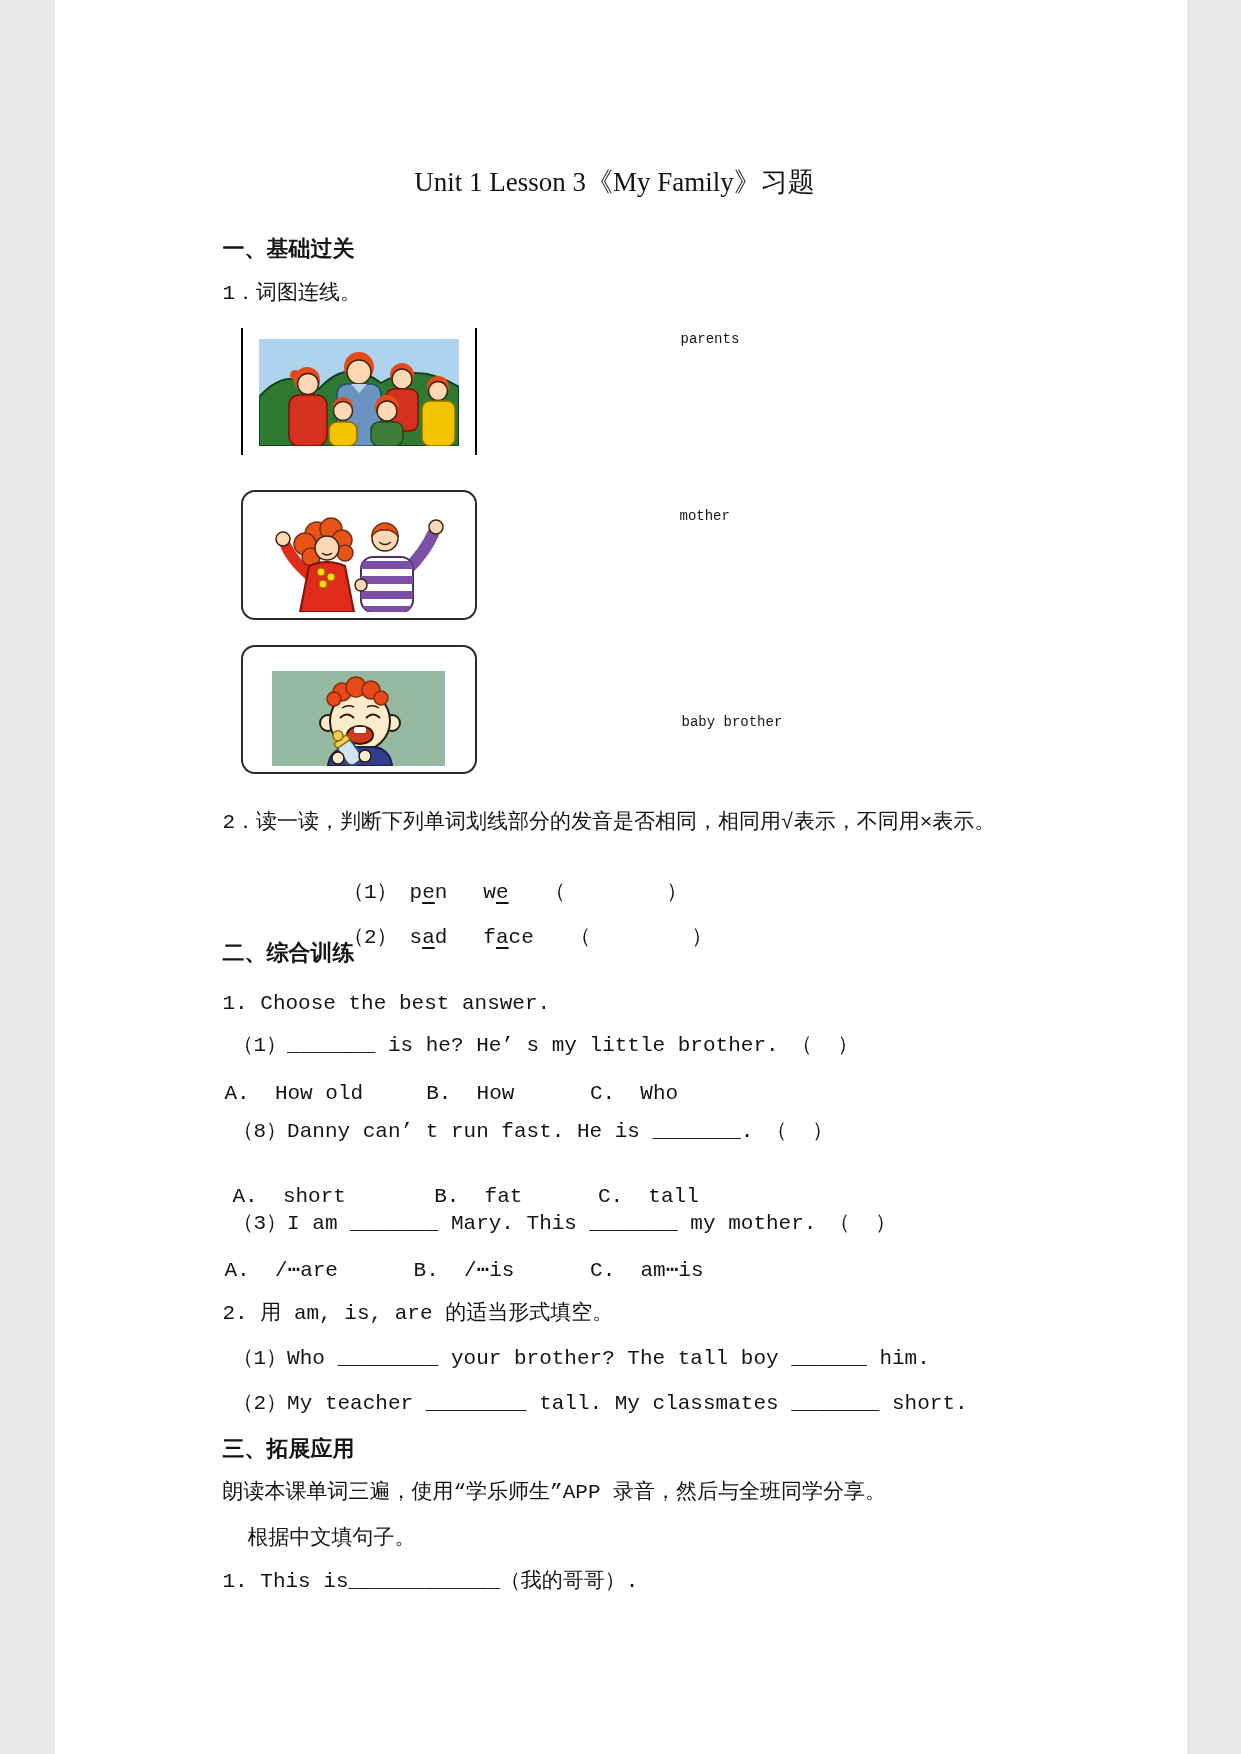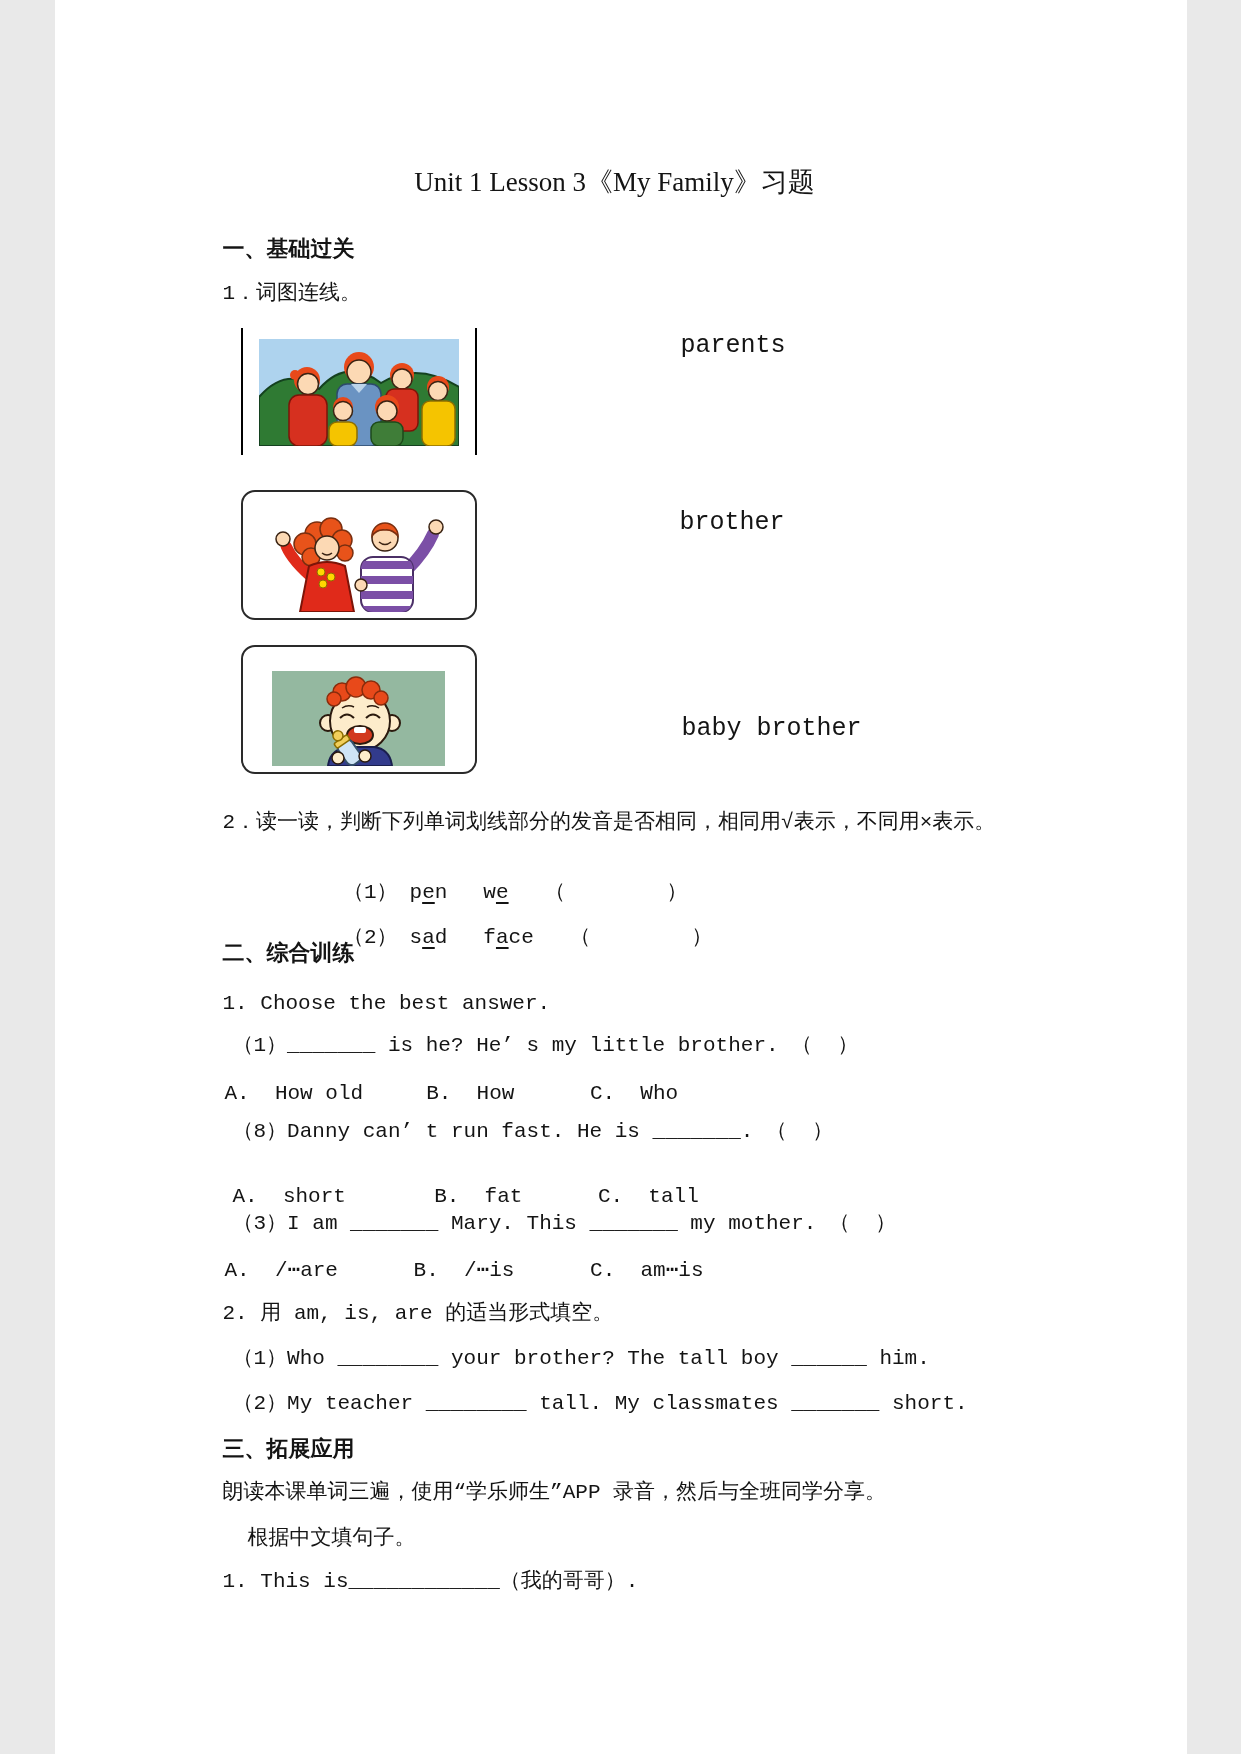--- a/index.html
+++ b/index.html
@@ -40,21 +40,21 @@
     border:2px solid #2a2a2a;border-radius:14px;overflow:hidden;
   }
   .pic-box3{
     left:186px;top:645px;width:232px;height:125px;
     border:2px solid #2a2a2a;border-radius:14px;overflow:hidden;
   }
   .pic-box svg{position:absolute;}
   .svg1{left:16px;top:11px;}
   .svg2{left:12px;top:8px;}
   .svg3{left:29px;top:24px;}
-  .match-word{position:absolute;white-space:pre;font-size:25px;}
+  .match-word{position:absolute;white-space:pre;font-size:14px;}
 </style>
 </head>
 <body>
 
 <div class="page">
 
   <div class="title">Unit 1 Lesson 3《My Family》习题</div>
 
   <div class="line heading" style="left:168px;top:237px;">一、基础过关</div>
   <div class="line" style="left:168px;top:281px;">1．词图连线。</div>
@@ -132,21 +132,21 @@
         <g clip-path="url(#sw)" fill="#7b4fa6">
           <rect x="106" y="61" width="52" height="8"></rect>
           <rect x="106" y="76" width="52" height="8"></rect>
           <rect x="106" y="91" width="52" height="8"></rect>
           <rect x="106" y="106" width="52" height="8"></rect>
         </g>
       </g>
       <circle cx="106" cy="85" r="6" fill="#fcd9b4" stroke="#3a2313" stroke-width="1.5"></circle>
     </svg>
   </div>
-  <div class="match-word" style="left:625px;top:508px;">brother</div>
+  <div class="match-word" style="left:625px;top:508px;">mother</div>
 
   <div class="pic-box pic-box3">
     <svg class="svg3" width="173" height="95" viewBox="0 0 173 95">
       <rect x="0" y="0" width="173" height="95" fill="#94b8a0"></rect>
 
       <circle cx="56" cy="52" r="8" fill="#fdeccb" stroke="#2b1a0e" stroke-width="2"></circle>
       <circle cx="120" cy="52" r="8" fill="#fdeccb" stroke="#2b1a0e" stroke-width="2"></circle>
 
       <circle cx="88" cy="50" r="30" fill="#fdeccb" stroke="#2b1a0e" stroke-width="2"></circle>
 

